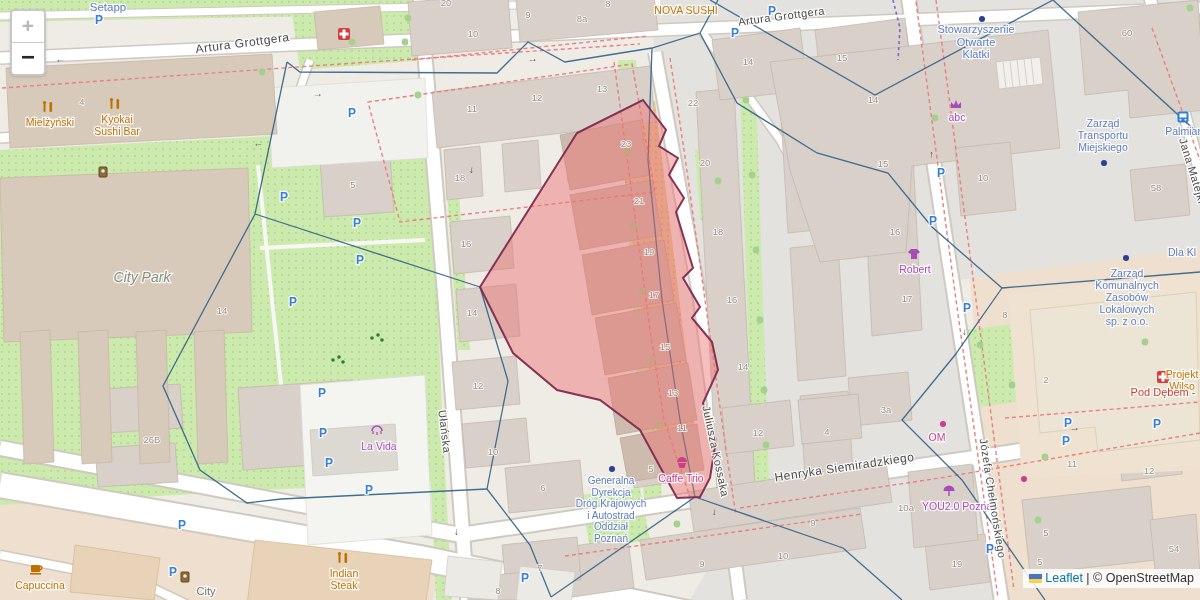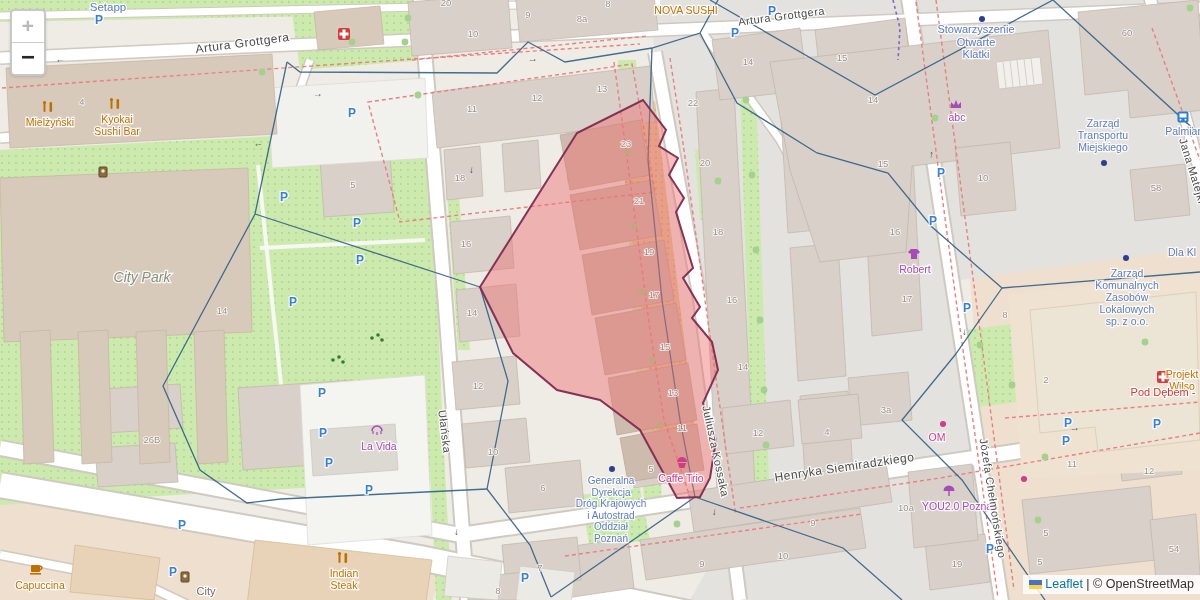--- a/index.html
+++ b/index.html
@@ -8,21 +8,21 @@
   #map svg{position:absolute;left:0;top:0;}
   
   .zoomctl{position:absolute;left:10px;top:9px;width:32px;border:2px solid rgba(0,0,0,.22);
            border-radius:5px;background:#fff;z-index:50;box-shadow:0 1px 3px rgba(0,0,0,.15);}
   .zoomctl .btn{display:block;width:32px;height:31px;line-height:30px;text-align:center;
            font-size:21px;font-weight:bold;color:#262626;cursor:pointer;background:#fff;
            font-family:"Liberation Sans",sans-serif;user-select:none;}
   .zoomctl .btn.in{color:#b9b9b9;border-bottom:1px solid #ccc;border-radius:4px 4px 0 0;}
   .zoomctl .btn.out{border-radius:0 0 4px 4px;font-size:24px;line-height:27px;}
   
-  .attrib{position:absolute;right:0;bottom:6px;background:rgba(255,255,255,.82);z-index:50;
+  .attrib{position:absolute;right:0;bottom:12px;background:rgba(255,255,255,.82);z-index:50;
           font-size:12.5px;color:#333;padding:2px 6px 3px 6px;white-space:nowrap;
           font-family:"Liberation Sans",sans-serif;}
   .attrib a{text-decoration:none;color:#0078A8;cursor:pointer;}
   .attrib .flag{display:inline-block;width:13px;height:9px;margin-right:3px;vertical-align:-1px;}
   .attrib .flag .t{display:block;width:13px;height:4.5px;background:#4a72c4;}
   .attrib .flag .b{display:block;width:13px;height:4.5px;background:#f7d348;}
   text{font-family:"Liberation Sans","DejaVu Sans",sans-serif;}
 </style>
 </head>
 <body>

